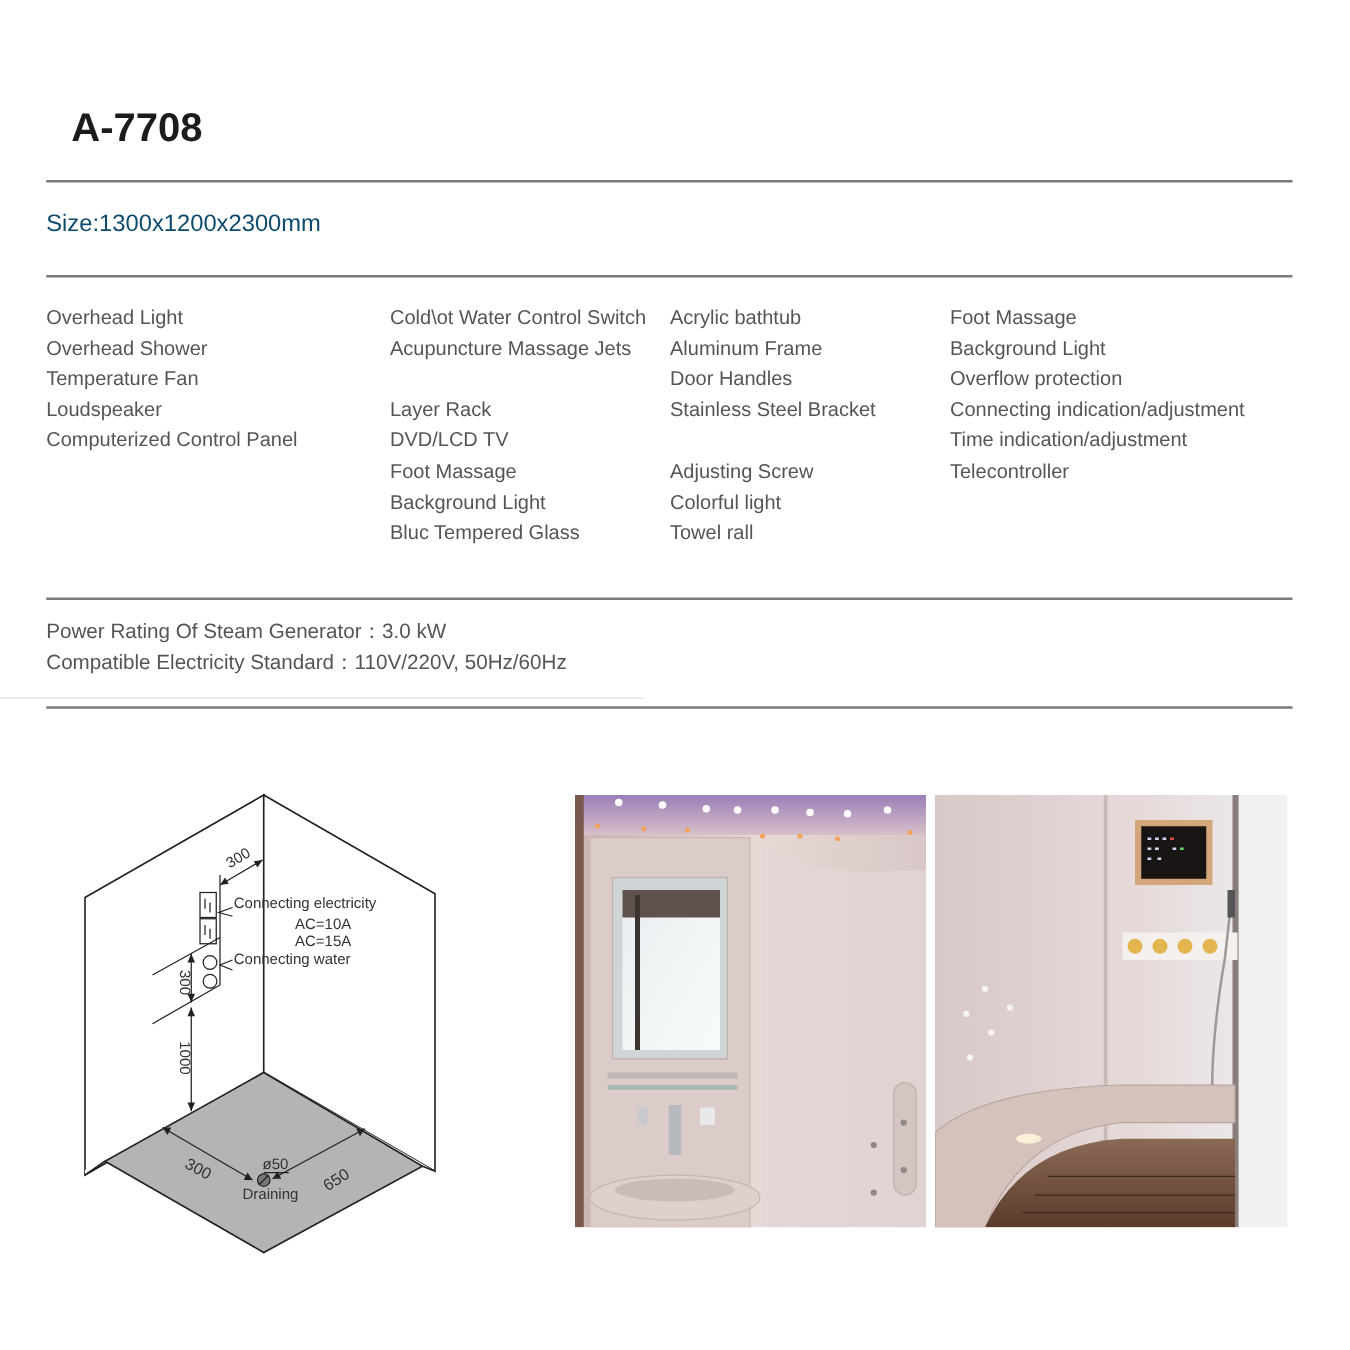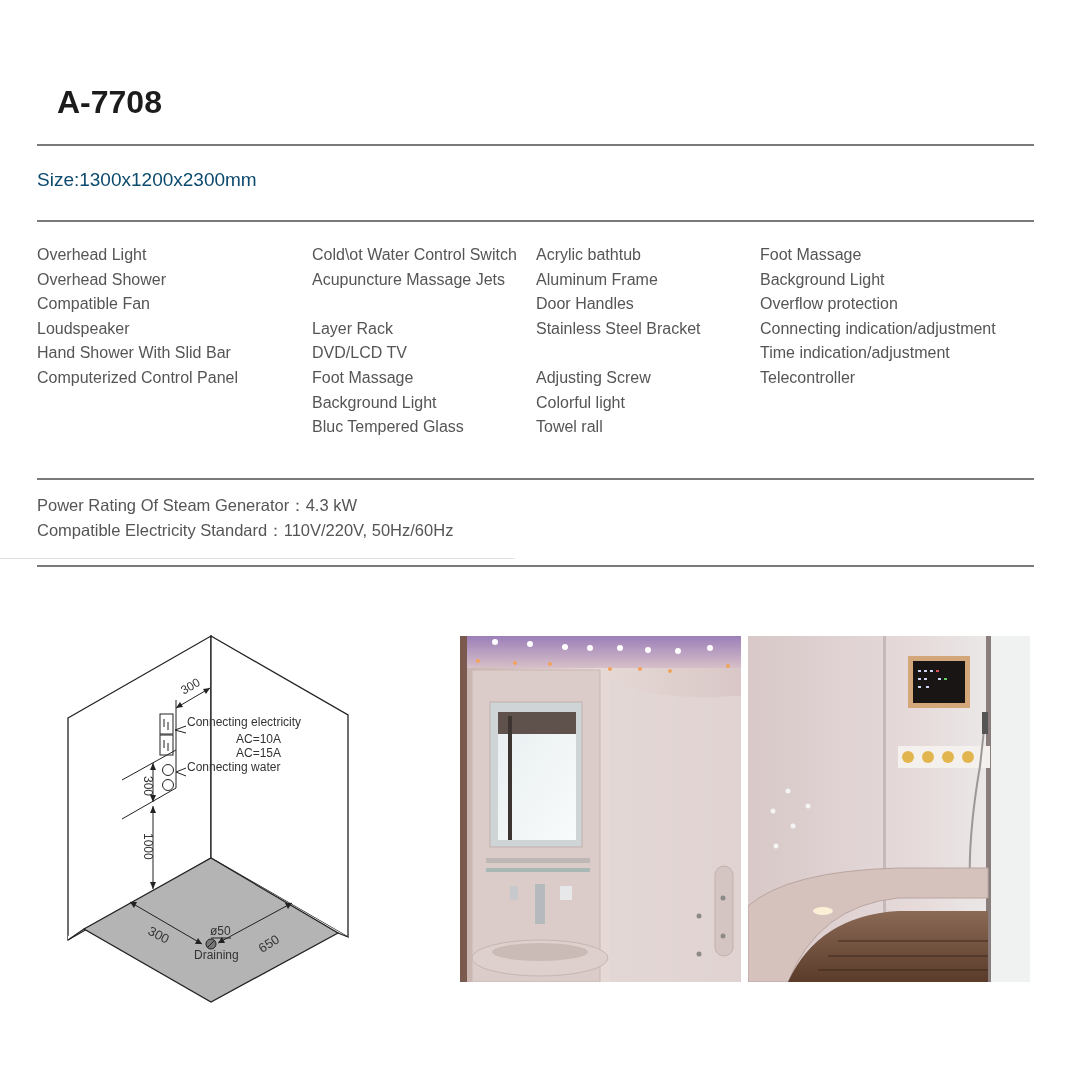--- a/index.html
+++ b/index.html
@@ -48,23 +48,22 @@
 
 <div class="model-title">A-7708</div>
 <div class="rule" style="top:144px;"></div>
 <div class="size-line">Size:1300x1200x2300mm</div>
 <div class="rule" style="top:220px;"></div>
 
 <div class="features">
   <div class="feat-col" style="left:37px;">
     <div class="feat-item">Overhead Light</div>
     <div class="feat-item">Overhead Shower</div>
-    <div class="feat-item">Compatible Fan</div>
+    <div class="feat-item">Temperature Fan</div>
     <div class="feat-item">Loudspeaker</div>
-    <div class="feat-item">Hand Shower With Slid Bar</div>
     <div class="feat-item">Computerized Control Panel</div>
     <div class="feat-item"></div>
   </div>
   <div class="feat-col" style="left:292px;margin-left:20px;">
     <div class="feat-item">Cold\ot Water Control Switch</div>
     <div class="feat-item">Acupuncture Massage Jets</div>
     <div class="feat-item"></div>
     <div class="feat-item">Layer Rack</div>
     <div class="feat-item">DVD/LCD TV</div>
     <div class="feat-item">Foot Massage</div>
@@ -89,21 +88,21 @@
     <div class="feat-item">Time indication/adjustment</div>
     <div class="feat-item">Telecontroller</div>
     <div class="feat-item"></div>
     <div class="feat-item"></div>
   </div>
 </div>
 
 <div class="rule" style="top:478px;"></div>
 
 <div class="specs">
-  <div class="spec-line">Power Rating Of Steam Generator：4.3 kW</div>
+  <div class="spec-line">Power Rating Of Steam Generator：3.0 kW</div>
   <div class="spec-line">Compatible Electricity Standard：110V/220V, 50Hz/60Hz</div>
 </div>
 
 <div class="rule-faint"></div>
 <div class="rule" style="top:565px;"></div>
 
 <div class="diagram">
   <svg width="300" height="380" viewBox="0 0 300 380" xmlns="http://www.w3.org/2000/svg" font-family="Liberation Sans, sans-serif">
 
     <polygon points="8,88 151,6 151,228 8,310" fill="#ffffff" stroke="#222" stroke-width="1.3"></polygon>

